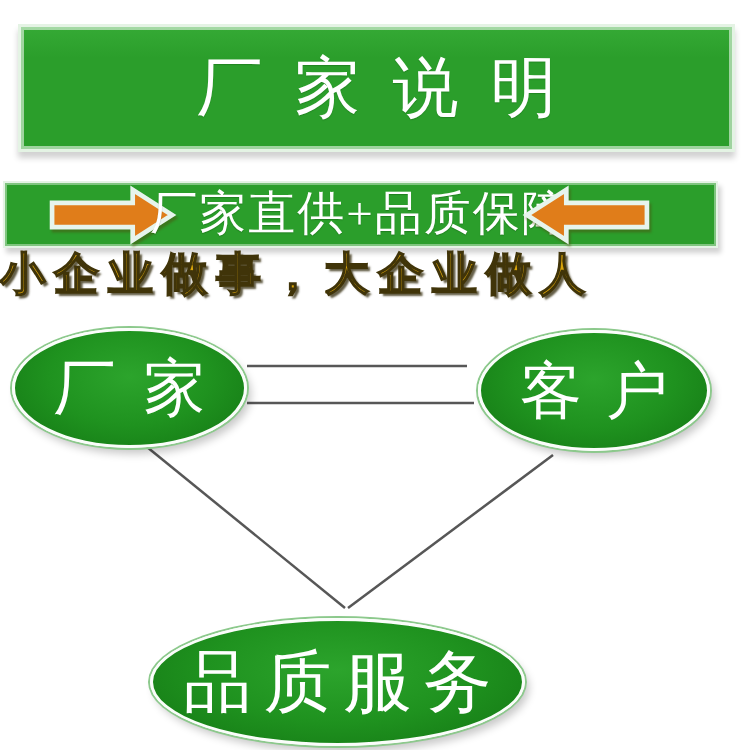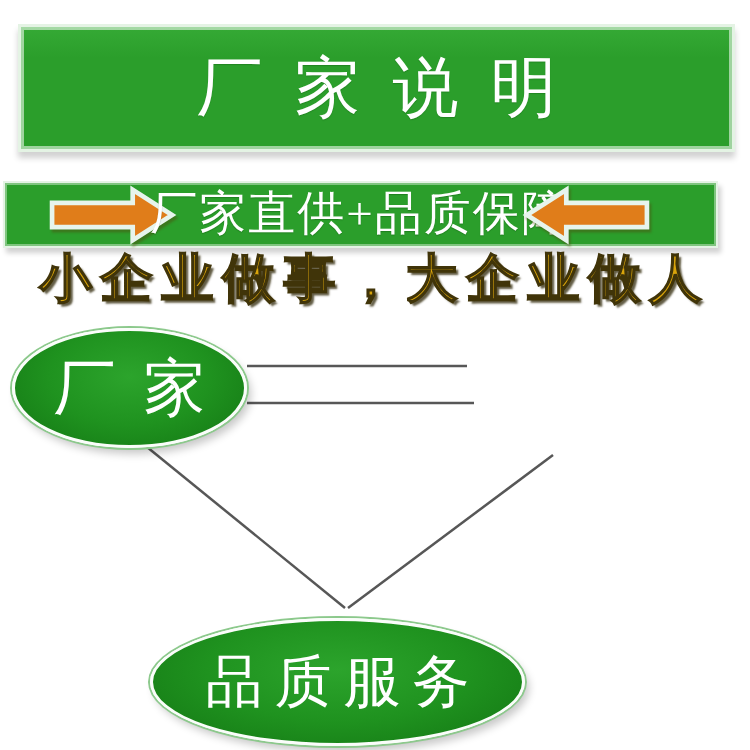--- a/index.html
+++ b/index.html
@@ -35,22 +35,22 @@
     text-align:center; color:#ffffff; font-size:47px; letter-spacing:2px;
     white-space:nowrap; text-shadow:0 1px 1px rgba(0,60,0,0.3);
   }
   .arrow { position:absolute; width:132px; height:60px; top:2px;
            filter:drop-shadow(2px 3px 1px rgba(80,70,10,0.45)); }
   .arrow-left-pos  { left:42px; }
   .arrow-right-pos { right:64px; }
 
   
   .slogan {
-    position:absolute; left:0; right:0; top:244px; text-align:center;
-    font-size:52px; font-weight:bold; letter-spacing:9px; white-space:nowrap;
+    position:absolute; left:0; right:0; top:244px; 
+    font-size:45px; font-weight:bold; letter-spacing:9px; white-space:nowrap;
     color:#d9a40b;
     -webkit-text-stroke:1.5px #403409;
     text-shadow:3px 3px 2px rgba(45,38,5,0.75);
   }
 
   
   .connectors { position:absolute; left:0; top:0; width:750px; height:750px; }
   .connectors line { stroke:#575757; stroke-width:2.5; }
 
   
@@ -60,21 +60,21 @@
     border:3px solid #fafdfa;
     box-shadow: 0 0 0 2px #8cc98c, 4px 6px 8px rgba(0,0,0,0.22);
     display:flex; align-items:center; justify-content:center;
     color:#ffffff; white-space:nowrap;font-family:Liberation Mono, monospace;
   }
   .node-manufacturer { left:12px;  top:328px; width:235px; height:120px;
                        font-size:62px; letter-spacing:28px; padding-left:28px; }
   .node-customer     { left:478px; top:330px; width:232px; height:121px;
                        font-size:62px; letter-spacing:24px; padding-left:24px; }
   .node-quality      { left:150px; top:618px; width:375px; height:128px;
-                       font-size:57px; letter-spacing:12px; padding-left:12px; }
+                       font-size:68px; letter-spacing:12px; padding-left:12px; }
 </style>
 </head>
 <body>
 
 <div class="stage">
 
   <div class="title-banner">
     <span class="txt">厂家说明</span>
   </div>
 
@@ -93,17 +93,20 @@
   <svg class="connectors" viewBox="0 0 750 750" aria-hidden="true">
     <line x1="247" y1="366" x2="467" y2="366"></line>
     <line x1="247" y1="403" x2="474" y2="403"></line>
     <line x1="147" y1="447" x2="345" y2="608"></line>
     <line x1="553" y1="455" x2="348" y2="608"></line>
   </svg>
 
   <div class="node node-manufacturer">
     <span>厂家</span>
   </div>
+  <div class="node node-customer">
+    <span>客户</span>
+  </div>
   <div class="node node-quality">
     <span>品质服务</span>
   </div>
 
 </div>
 
 </body></html>

